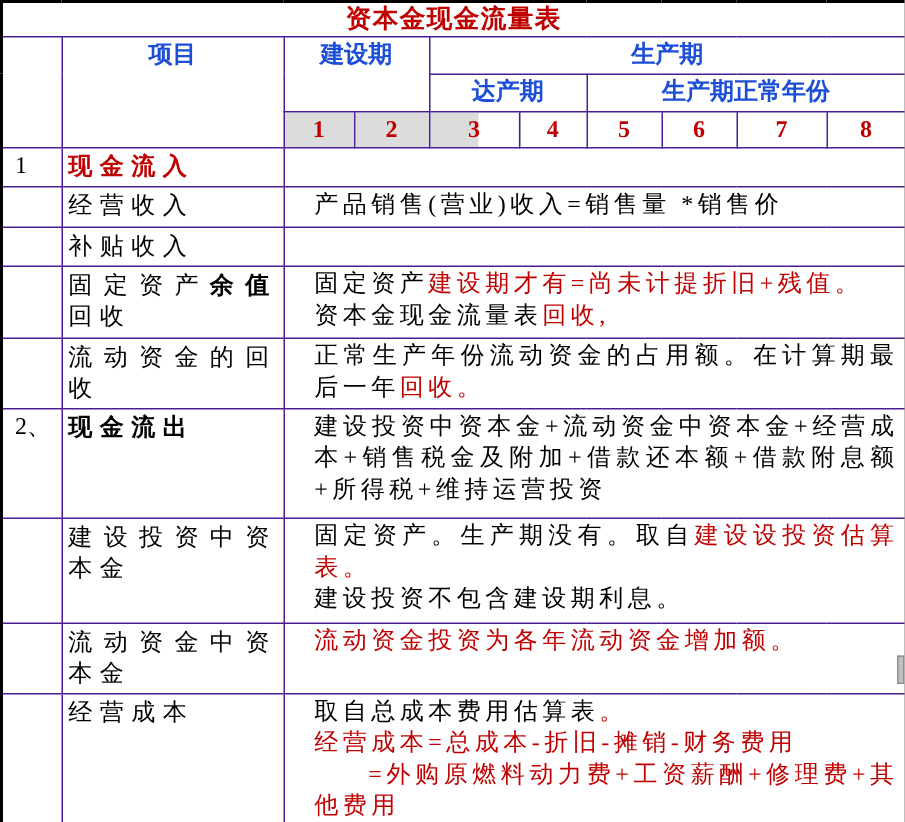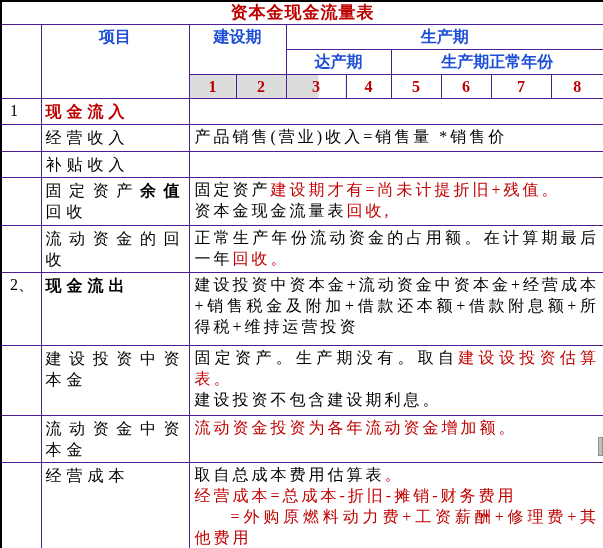--- a/index.html
+++ b/index.html
@@ -39,21 +39,21 @@
     line-height:21px; padding-top:1px;
   }
   .shade-full { background:#dcdcdc; }
   .shade-partial { background:linear-gradient(90deg,#dcdcdc 0 55%,#fff 55%); }
   .c-num { padding:1px 2px 1px 8px; font-size:16px; line-height:21px; color:#000; }
   .c-name {
     padding:2px 4px; font-size:16px; line-height:21px; color:#000;
     text-align:justify; letter-spacing:5px;
   }
   .c-desc, .c-extra {
-    padding:1px 4px 1px 5px; font-size:16px; line-height:21px; color:#000;
+    padding:1px 4px 1px 20px; font-size:16px; line-height:21px; color:#000;
     text-align:justify; letter-spacing:3px;
   }
   .para { min-height:21px; }
   .para.ind { text-indent:36px; }
   .red { color:#c00000; }
   .bold { font-weight:bold; }
   .thumb {
     position:absolute; right:0; top:437px; width:5px; height:19px;
     background:#c0c0c0; border:1px solid #909090;
   }

